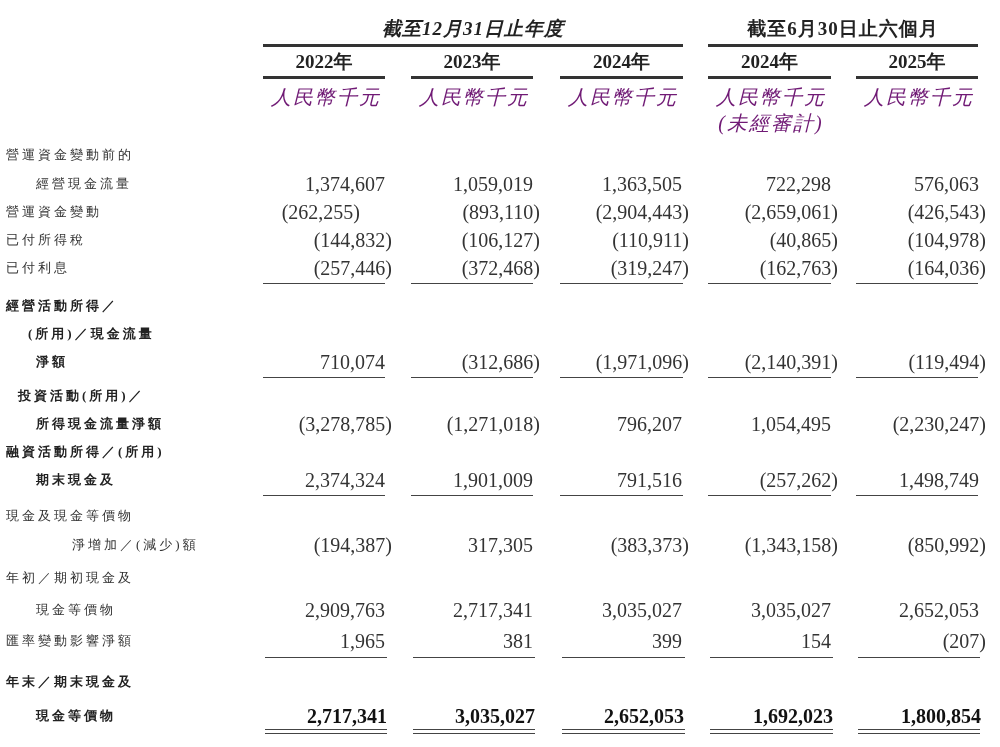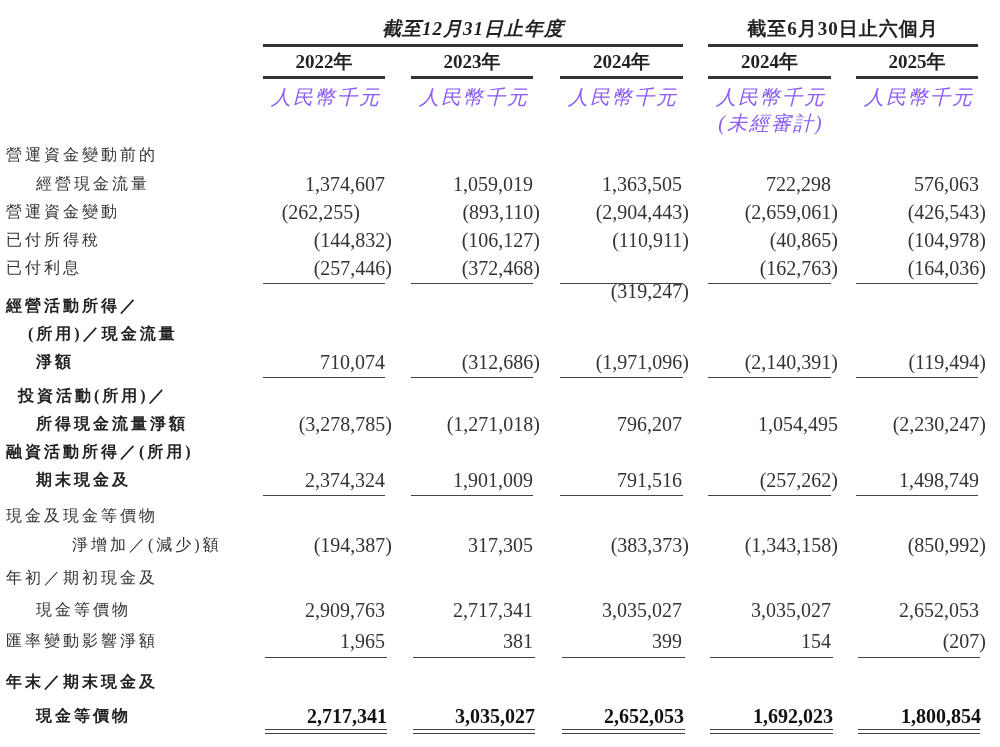--- a/index.html
+++ b/index.html
@@ -12,24 +12,24 @@
     position:absolute; top:14px; height:30px; font-weight:bold; font-size:19px;
     text-align:center; border-bottom:3px solid #333; line-height:30px;
     letter-spacing:1px;
   }
   .yearh {
     position:absolute; top:48px; height:28px; font-weight:bold; font-size:19px;
     text-align:center; border-bottom:3px solid #333; line-height:28px;
   }
   .unit {
     position:absolute; top:84px; font-size:20px; font-style:italic; text-align:center;
-    letter-spacing:2px; line-height:26px; color:#8b5cf6;
+    letter-spacing:2px; line-height:26px; color:#701a75;
   }
   .lbl {
-    position:absolute; left:6px; font-size:16px; letter-spacing:3px; line-height:28px; white-space:nowrap;
+    position:absolute; left:6px; font-size:13px; letter-spacing:3px; line-height:28px; white-space:nowrap;
     color:#333;
   }
   .lbl.ind { left:36px; }
   .lbl.b { font-weight:bold; color:#222; }
   .num {
     position:absolute; font-size:20px; line-height:28px; text-align:right; white-space:nowrap; color:#333;
   }
   .num.b { font-weight:bold; color:#111; }
   .rule { position:absolute; height:0; border-top:1.5px solid #444; }
   .drule { position:absolute; height:3px; border-top:1.5px solid #444; border-bottom:1.5px solid #444; }
@@ -71,21 +71,21 @@
 <div class="lbl" style="top:226px;">已付所得稅</div>
 <div class="num" style="top:226px; right:608px;">(144,832)</div>
 <div class="num" style="top:226px; right:460px;">(106,127)</div>
 <div class="num" style="top:226px; right:311px;">(110,911)</div>
 <div class="num" style="top:226px; right:162px;">(40,865)</div>
 <div class="num" style="top:226px; right:14px;">(104,978)</div>
 
 <div class="lbl" style="top:254px;">已付利息</div>
 <div class="num" style="top:254px; right:608px;">(257,446)</div>
 <div class="num" style="top:254px; right:460px;">(372,468)</div>
-<div class="num" style="top:254px; right:311px;margin-top:23px;">(319,247)</div>
+<div class="num" style="top:254px; right:311px;">(319,247)</div>
 <div class="num" style="top:254px; right:162px;">(162,763)</div>
 <div class="num" style="top:254px; right:14px;">(164,036)</div>
 <div class="rule" style="top:283px; left:263px; width:122px;"></div>
 <div class="rule" style="top:283px; left:411px; width:122px;"></div>
 <div class="rule" style="top:283px; left:560px; width:123px;"></div>
 <div class="rule" style="top:283px; left:708px; width:123px;"></div>
 <div class="rule" style="top:283px; left:856px; width:122px;"></div>
 
 <div class="lbl b" style="top:292px;">經營活動所得／</div>
 <div class="lbl b ind" style="top:320px; left:28px;">(所用)／現金流量</div>
@@ -99,21 +99,21 @@
 <div class="rule" style="top:377px; left:411px; width:122px;"></div>
 <div class="rule" style="top:377px; left:560px; width:123px;"></div>
 <div class="rule" style="top:377px; left:708px; width:123px;"></div>
 <div class="rule" style="top:377px; left:856px; width:122px;"></div>
 
 <div class="lbl b" style="top:382px;margin-left:12px;">投資活動(所用)／</div>
 <div class="lbl b ind" style="top:410px;">所得現金流量淨額</div>
 <div class="num" style="top:410px; right:608px;">(3,278,785)</div>
 <div class="num" style="top:410px; right:460px;">(1,271,018)</div>
 <div class="num" style="top:410px; right:318px;">796,207</div>
-<div class="num" style="top:410px; right:162px;">1,054,495</div>
+<div class="num" style="top:410px; right:169px;">1,054,495</div>
 <div class="num" style="top:410px; right:14px;">(2,230,247)</div>
 
 <div class="lbl b" style="top:438px;">融資活動所得／(所用)</div>
 <div class="lbl b ind" style="top:466px;">期末現金及</div>
 <div class="num" style="top:466px; right:615px;">2,374,324</div>
 <div class="num" style="top:466px; right:467px;">1,901,009</div>
 <div class="num" style="top:466px; right:318px;">791,516</div>
 <div class="num" style="top:466px; right:162px;">(257,262)</div>
 <div class="num" style="top:466px; right:21px;">1,498,749</div>
 <div class="rule" style="top:495px; left:263px; width:122px;"></div>

